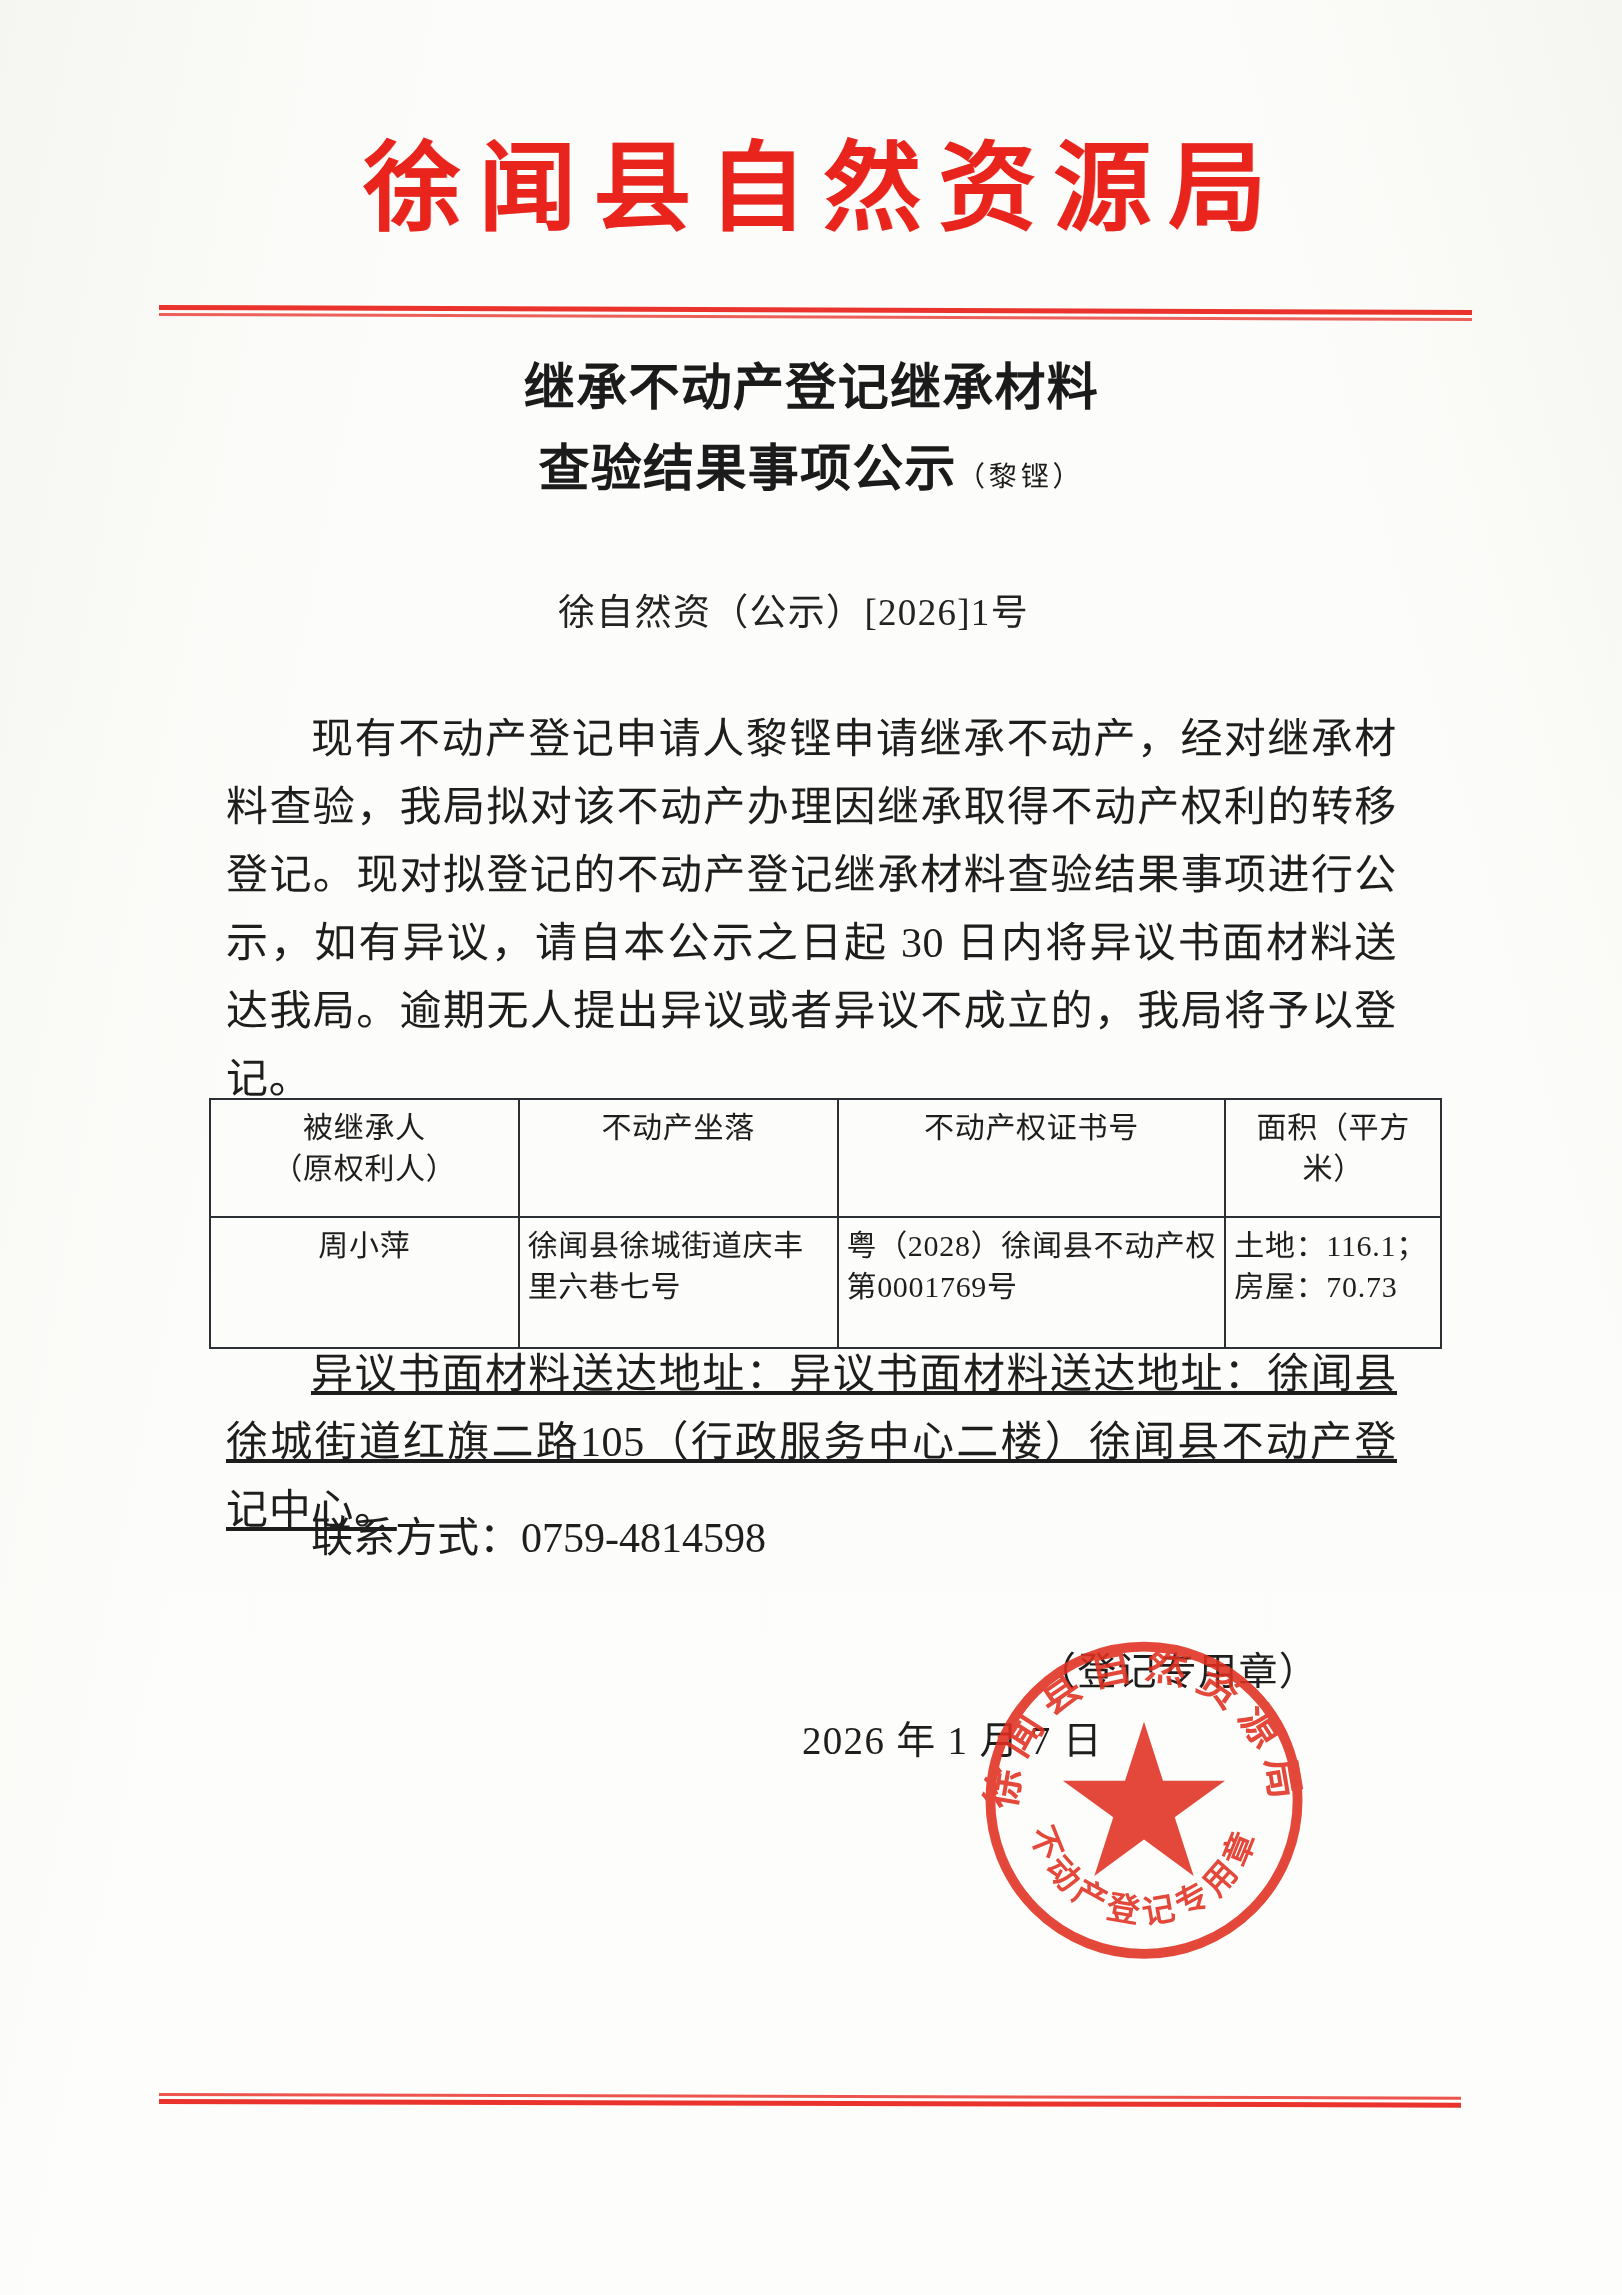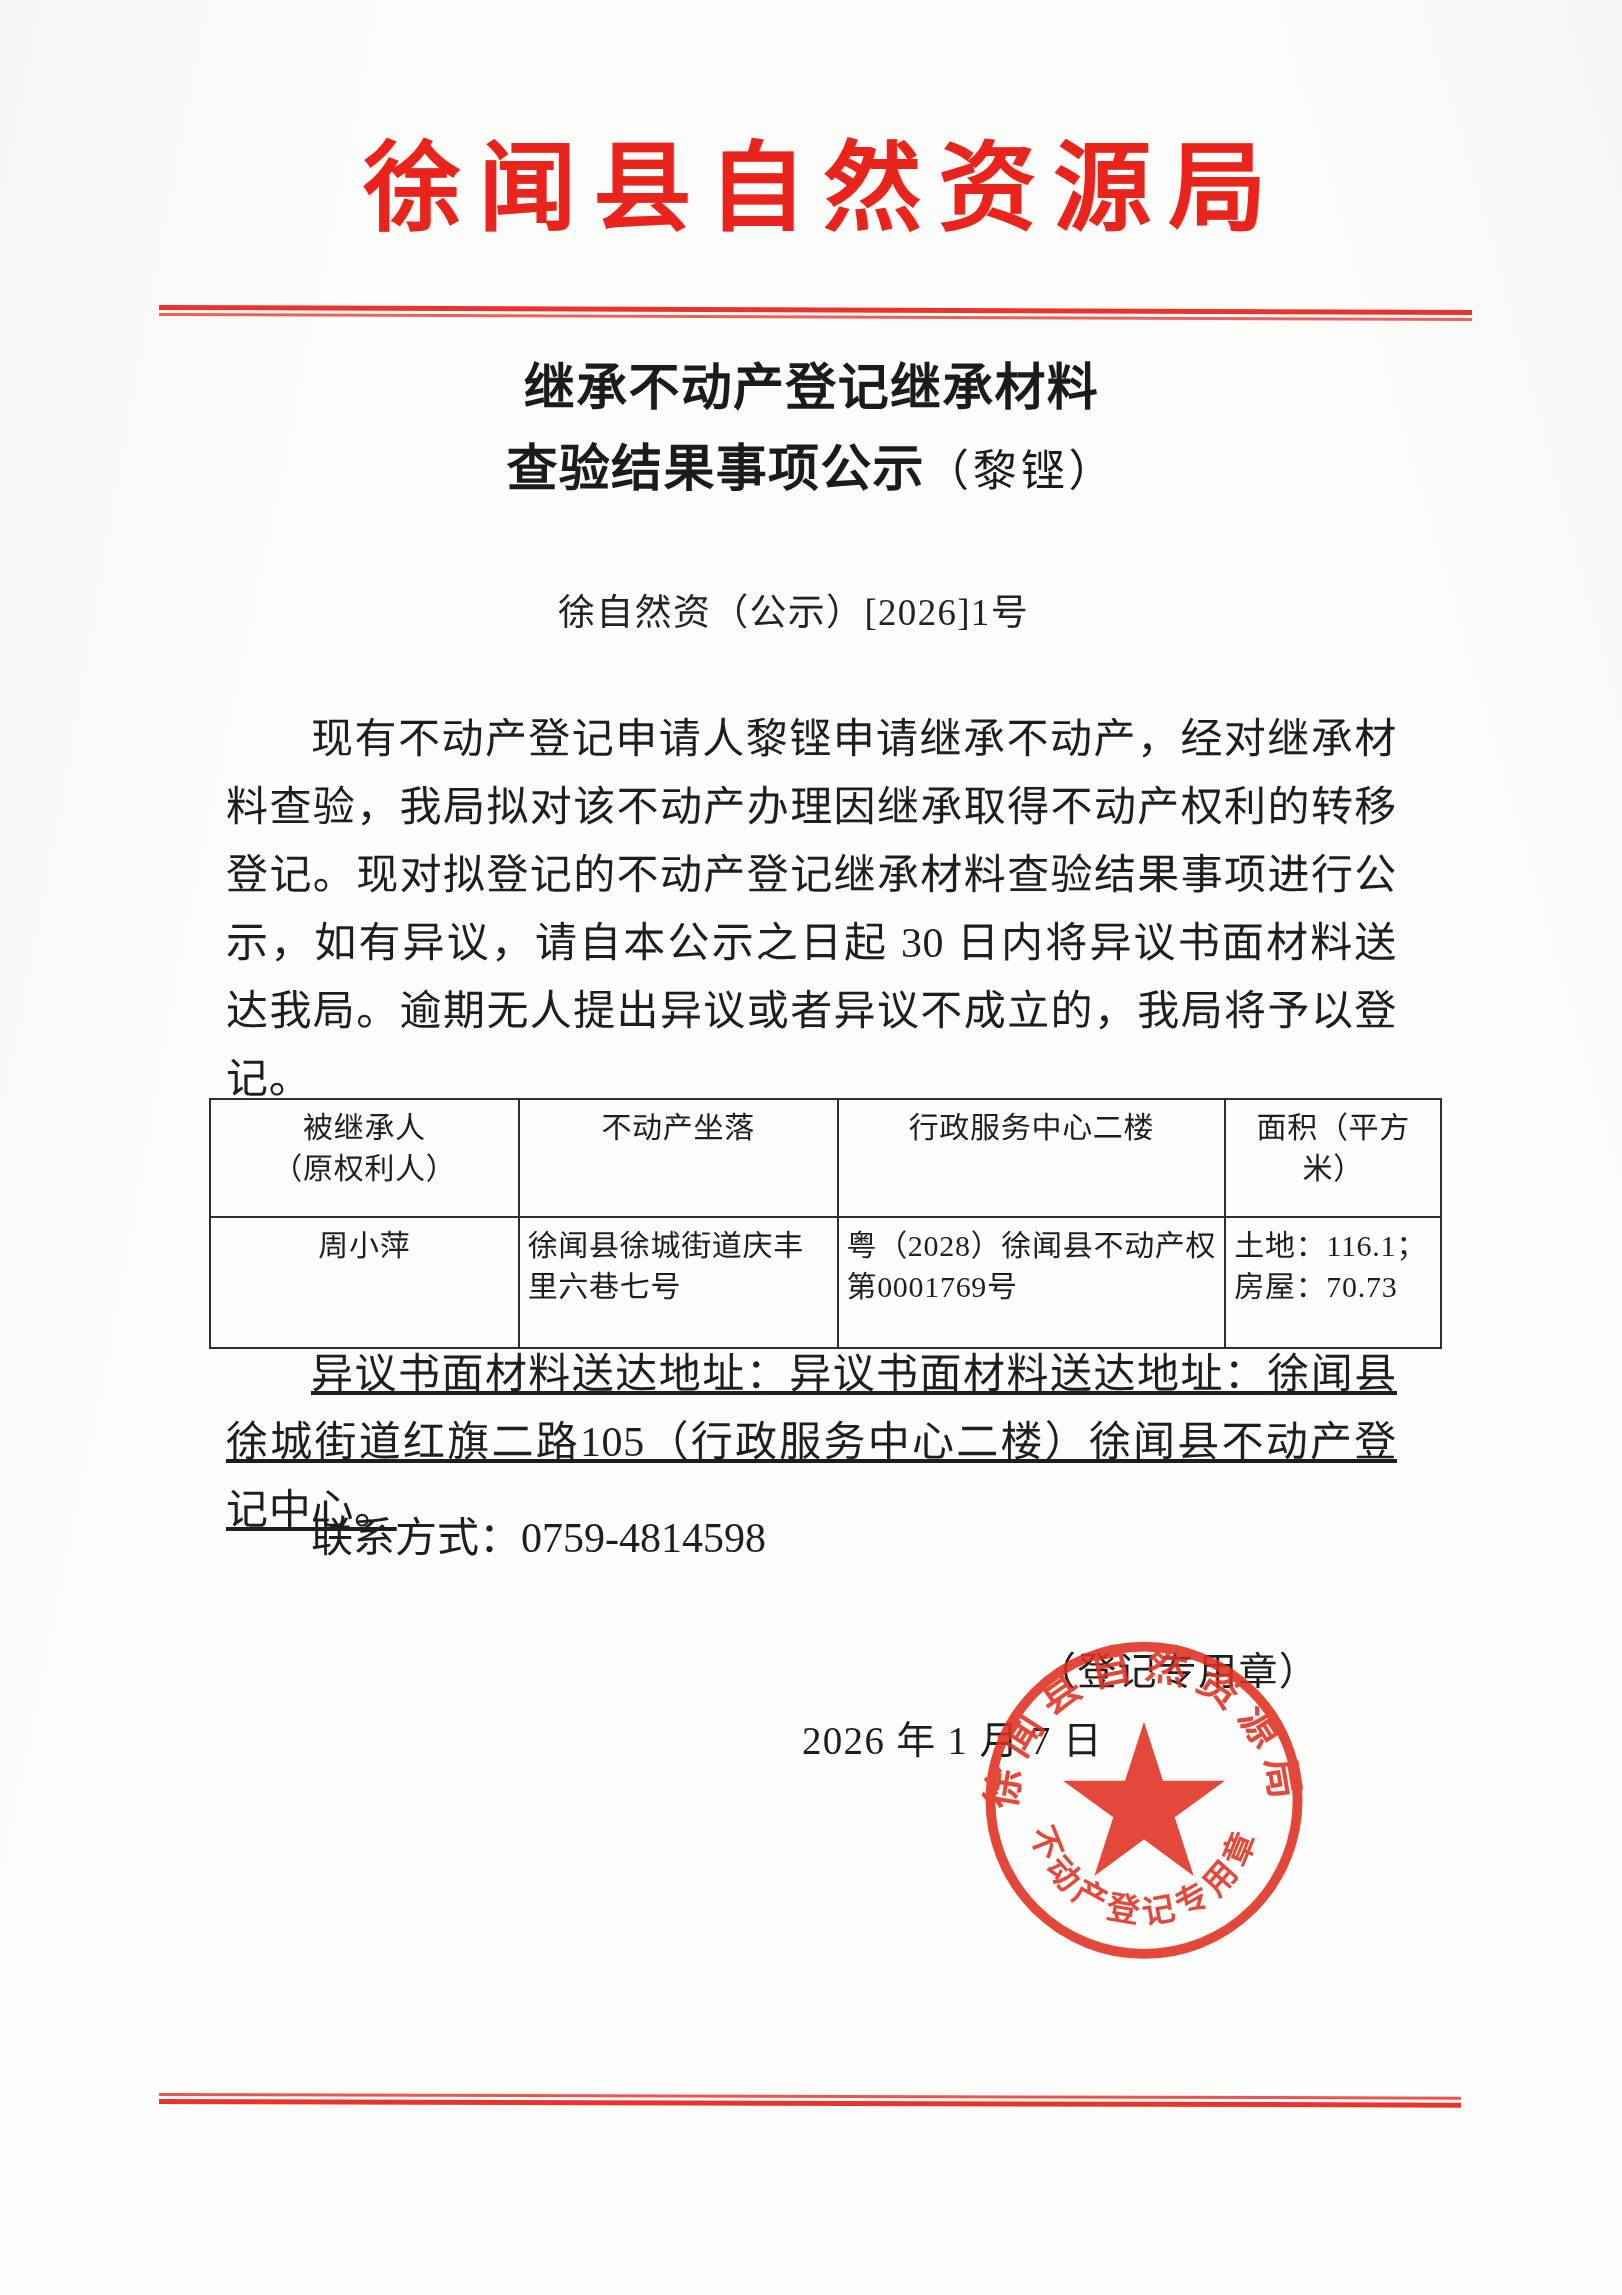--- a/index.html
+++ b/index.html
@@ -108,21 +108,21 @@
   .doc-title-line {
     font-family: "Liberation Sans", "DejaVu Sans", sans-serif;
     font-weight: 700;
     font-size: 51px;
     line-height: 81px;
     letter-spacing: 1.3px;
   }
   .doc-title-line .subject {
     font-family: "Liberation Serif", "DejaVu Serif", serif;
     font-weight: 400;
-    font-size: 44px;
+    font-size: 28px;
     letter-spacing: 3.9px;
   }
 
   
   .doc-number {
     position: absolute;
     left: 0;
     top: 582px;
     width: 1587px;
     text-align: center;
@@ -257,21 +257,21 @@
 
   <div class="tbl-wrap">
     <table class="info">
       <tbody>
         <tr class="head">
           <td class="c1">
             <div>被继承人</div>
             <div>（原权利人）</div>
           </td>
           <td class="c2">不动产坐落</td>
-          <td class="c3">行政服务中心二楼</td>
+          <td class="c3">不动产权证书号</td>
           <td class="c4">
             <div>面积（平方</div>
             <div>米）</div>
           </td>
         </tr>
         <tr class="data">
           <td class="c1">周小萍</td>
           <td class="c2">徐闻县徐城街道庆丰里六巷七号</td>
           <td class="c3">粤（2028）徐闻县不动产权第0001769号</td>
           <td class="c4">土地：116.1；房屋：70.73</td>

